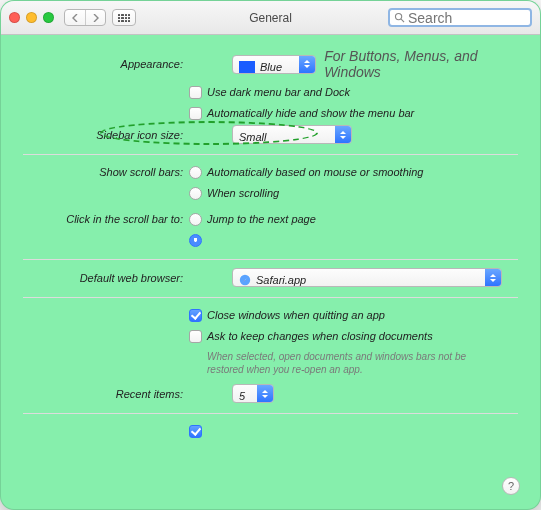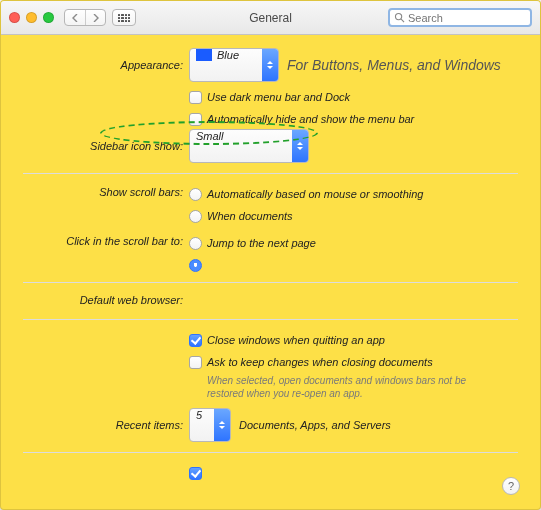--- a/index.html
+++ b/index.html
@@ -1,46 +1,46 @@
 <!DOCTYPE html>
 <html><head>
 <meta charset="utf-8">
 <style>
   * { box-sizing: border-box; margin: 0; padding: 0; }
   body { font-family: -apple-system, "Helvetica Neue", Arial, sans-serif; font-size: 11px; background: #fff; }
-  .window { width: 541px; height: 510px; background: #fde047; border-radius: 4px; box-shadow: 0 8px 30px rgba(0,0,0,0.35); overflow: hidden; position: relative; margin: 0 auto; border: 1px solid rgba(0,0,0,0.12); }
+  .window { width: 541px; height: 510px; background: #86efac; border-radius: 14px; box-shadow: 0 8px 30px rgba(0,0,0,0.35); overflow: hidden; position: relative; margin: 0 auto; border: 1px solid rgba(0,0,0,0.12); }
   .titlebar { height: 34px; background: linear-gradient(#f7f7f7,#e8e8e8); border-bottom: 1px solid #c3c3c3; display: flex; align-items: center; padding: 0 8px; position: relative; }
   .traffic { display: flex; gap: 6px; }
   .tl { width: 11px; height: 11px; border-radius: 50%; border: 0.5px solid rgba(0,0,0,0.15); }
   .tl.red { background: #ff5f57; }
   .tl.yellow { background: #ffbd2e; }
   .tl.green { background: #28c940; }
   .navbox { margin-left: 10px; display: flex; border: 1px solid #b6b6b6; border-radius: 4px; overflow: hidden; background: linear-gradient(#fff,#f4f4f4); height: 17px; }
   .navbtn { width: 20px; display: flex; align-items: center; justify-content: center; color: #6d6d6d; font-size: 10px; }
   .navbtn + .navbtn { border-left: 1px solid #ccc; }
   .gridbtn { margin-left: 6px; width: 24px; height: 17px; border: 1px solid #b6b6b6; border-radius: 4px; background: linear-gradient(#fff,#f4f4f4); display: flex; align-items: center; justify-content: center; }
   .griddots { width: 12px; height: 8px; display: grid; grid-template-columns: repeat(4,1fr); grid-template-rows: repeat(3,1fr); gap: 1px; }
   .griddots span { background: #555; border-radius: 0.5px; }
   .title { position: absolute; left: 0; right: 0; text-align: center; font-size: 12px; color: #4a4a4a; pointer-events: none; }
   .searchwrap { margin-left: auto; width: 144px; height: 19px; border: 2.5px solid #8fb6e4; border-radius: 4px; background: #fff; display: flex; align-items: center; padding: 0 4px; }
   .searchwrap svg { margin-right: 3px; flex: none; }
-  .searchwrap input { border: none; outline: none; font-size: 11px; width: 100%; background: transparent; color: #333; }
+  .searchwrap input { border: none; outline: none; font-size: 14px; width: 100%; background: transparent; color: #333; }
   .content { padding: 10px 22px 12px 22px; color: #222; font-style: italic; }
   .row { display: flex; align-items: center; margin-top: 3px; min-height: 18px; }
   .lab { width: 166px; text-align: right; padding-right: 6px; color: #222; }
   .ctrl { display: flex; align-items: center; flex: 1; }
-  .select { position: relative; height: 34px; border: 1px solid #b8b8b8; border-radius: 4px; background: linear-gradient(#fdfdfd,#f2f2f2); display: flex; align-items: flex-start; padding: 0 20px 0 6px; font-size: 11px; }
+  .select { position: relative; height: 19px; border: 1px solid #b8b8b8; border-radius: 4px; background: linear-gradient(#fdfdfd,#f2f2f2); display: flex; align-items: flex-end; padding: 0 20px 0 6px; font-size: 11px; margin-left: 43px; }
   .select .arrows { position: absolute; right: 0; top: 0; bottom: 0; width: 16px; background: linear-gradient(#6aa7ff,#2e74ff); border-radius: 0 3px 3px 0; display: flex; flex-direction: column; align-items: center; justify-content: center; }
   .select .arrows::before { content: ""; border-left: 3px solid transparent; border-right: 3px solid transparent; border-bottom: 3px solid #fff; margin-bottom: 1px; }
   .select .arrows::after { content: ""; border-left: 3px solid transparent; border-right: 3px solid transparent; border-top: 3px solid #fff; margin-top: 1px; }
   .swatch { width: 16px; height: 12px; margin-right: 5px; }
   .swatch.blue { background: #1a5cff; }
   .swatch.green { background: #a8e6a0; border: 0.5px solid rgba(0,0,0,0.1); }
   .hint { margin-left: 8px; font-size: 14px; color: #555; }
-  .checkrow { display: flex; align-items: flex-start; margin-top: 6px; }
+  .checkrow { display: flex; align-items: flex-start; margin-top: 0; }
   .chk { width: 13px; height: 13px; border: 1px solid #a6a6a6; border-radius: 3px; background: linear-gradient(#fff,#f3f3f3); margin-right: 5px; position: relative; flex: none; }
   .chk.checked { background: linear-gradient(#63a2ff,#2f73ff); border-color: #2f73ff; }
   .chk.checked::after { content: ""; position: absolute; left: 3px; top: 0px; width: 4px; height: 7px; border: solid #fff; border-width: 0 2px 2px 0; transform: rotate(40deg); }
   .radio { width: 13px; height: 13px; border: 1px solid #a6a6a6; border-radius: 50%; background: linear-gradient(#fff,#f3f3f3); margin-right: 5px; position: relative; flex: none; }
   .radio.checked { background: radial-gradient(circle at 50% 45%, #fff 0 22%, #4a8cff 23% 100%); border-color: #2f73ff; }
   hr.sep { border: none; border-top: 1px solid #dcdcdc; margin: 10px 0 8px 0; }
   .finehint { font-size: 10px; color: #7a7a7a; line-height: 1.3; margin-top: 2px; }
   .helpbtn { width: 18px; height: 18px; border: 1px solid #b8b8b8; border-radius: 50%; display: flex; align-items: center; justify-content: center; color: #666; font-size: 11px; position: absolute; right: 20px; bottom: 14px; background: linear-gradient(#fff,#f2f2f2); }
   .annot { position: absolute; border: 2px dashed #22a02b; border-radius: 50%; pointer-events: none; }
 </style>
@@ -120,21 +120,21 @@
         <div class="ctrl">
       <div class="checkrow">
         <div class="chk"></div>
         <span>Automatically hide and show the menu bar</span>
       </div>
     </div>
       </div>
 
 
     <div class="row">
-      <div class="lab">Sidebar icon show:</div>
+      <div class="lab">Sidebar icon size:</div>
       <div class="ctrl">
         <div class="select" style="width:120px">
           <span>Small</span>
           <span class="arrows"></span>
         </div>
       </div>
     </div>
 
     <hr class="sep">
 
@@ -145,21 +145,21 @@
         <div class="radio"></div>
         <span>Automatically based on mouse or smoothing</span>
       </div>
         </div>
     </div>
     <div class="row">
         <div class="lab"></div>
         <div class="ctrl">
           <div class="checkrow">
       <div class="radio"></div>
-      <span>When documents</span>
+      <span>When scrolling</span>
     </div>
         </div>
       </div>
 
     <div class="row" style="margin-top:8px">
       <div class="lab">Click in the scroll bar to:</div>
       <div class="ctrl">
           <div class="checkrow">
         <div class="radio"></div>
         <span>Jump to the next page</span>
@@ -172,20 +172,31 @@
           <div class="checkrow">
       <div class="radio checked"></div>
     </div>
         </div>
       </div>
 
     <hr class="sep">
 
     <div class="row">
       <div class="lab">Default web browser:</div>
+      <div class="ctrl">
+        <div class="select" style="width:270px">
+          <svg width="12" height="12" viewBox="0 0 12 12" style="margin-right:5px">
+              <circle cx="6" cy="6" r="5.2" fill="#5aa3ff"></circle>
+              <polygon points="3,9 6.6,5.4 9,3 5.4,6.6" fill="#fff"></polygon>
+              <polygon points="3,9 6.6,5.4 5.4,6.6" fill="#ff4030"></polygon>
+            </svg>
+          <span>Safari.app</span>
+          <span class="arrows"></span>
+        </div>
+      </div>
     </div>
 
     <hr class="sep">
 
     <div class="row">
         <div class="lab"></div>
         <div class="ctrl">
           <div class="checkrow">
       <div class="chk checked"></div>
       <span>Close windows when quitting an app</span>
@@ -208,21 +219,20 @@
     </div>
       </div>
 
     <div class="row" style="margin-top:8px">
       <div class="lab">Recent items:</div>
       <div class="ctrl">
         <div class="select" style="width:42px">
           <span>5</span>
           <span class="arrows"></span>
         </div>
-        <span style="margin-left:8px">Documents, Apps, and Servers</span>
       </div>
     </div>
 
     <hr class="sep">
 
     <div class="row" style="margin-top:4px">
         <div class="lab"></div>
         <div class="ctrl">
           <div class="checkrow">
       <div class="chk checked"></div>

